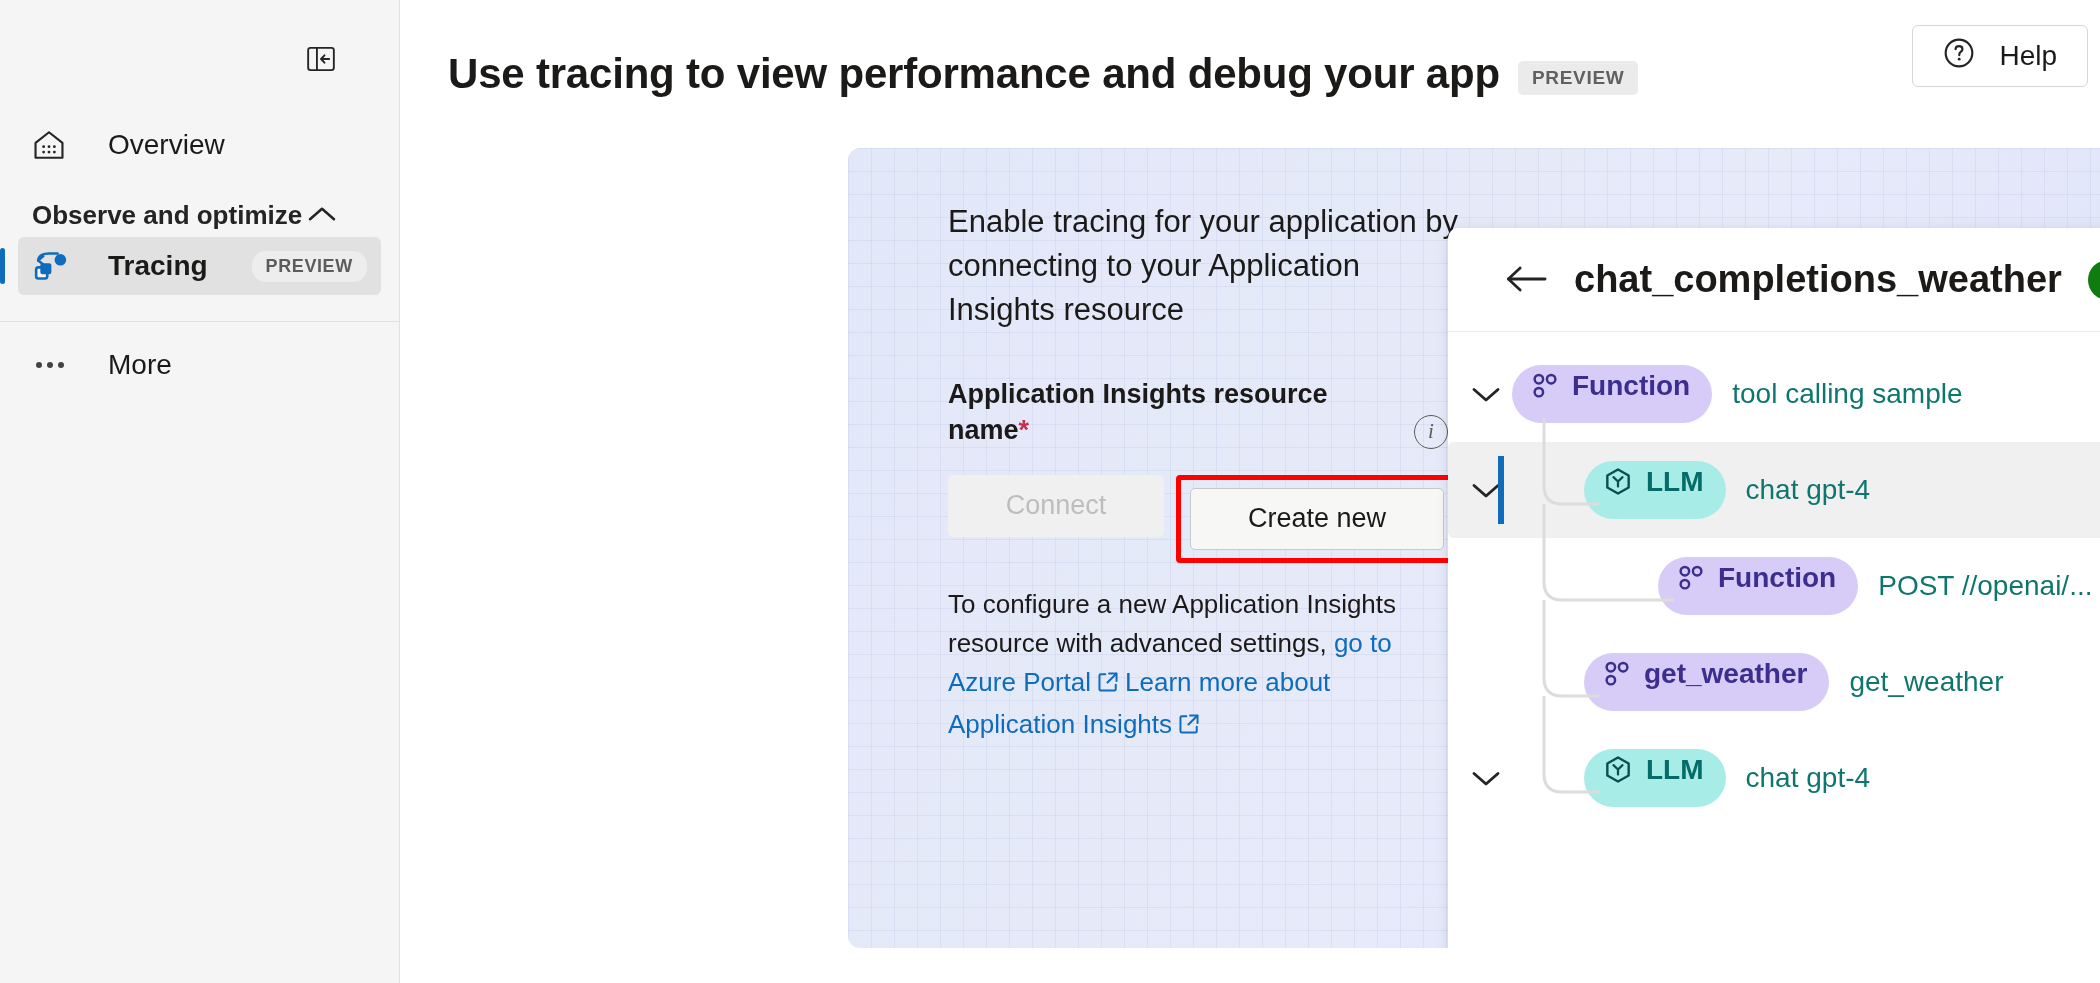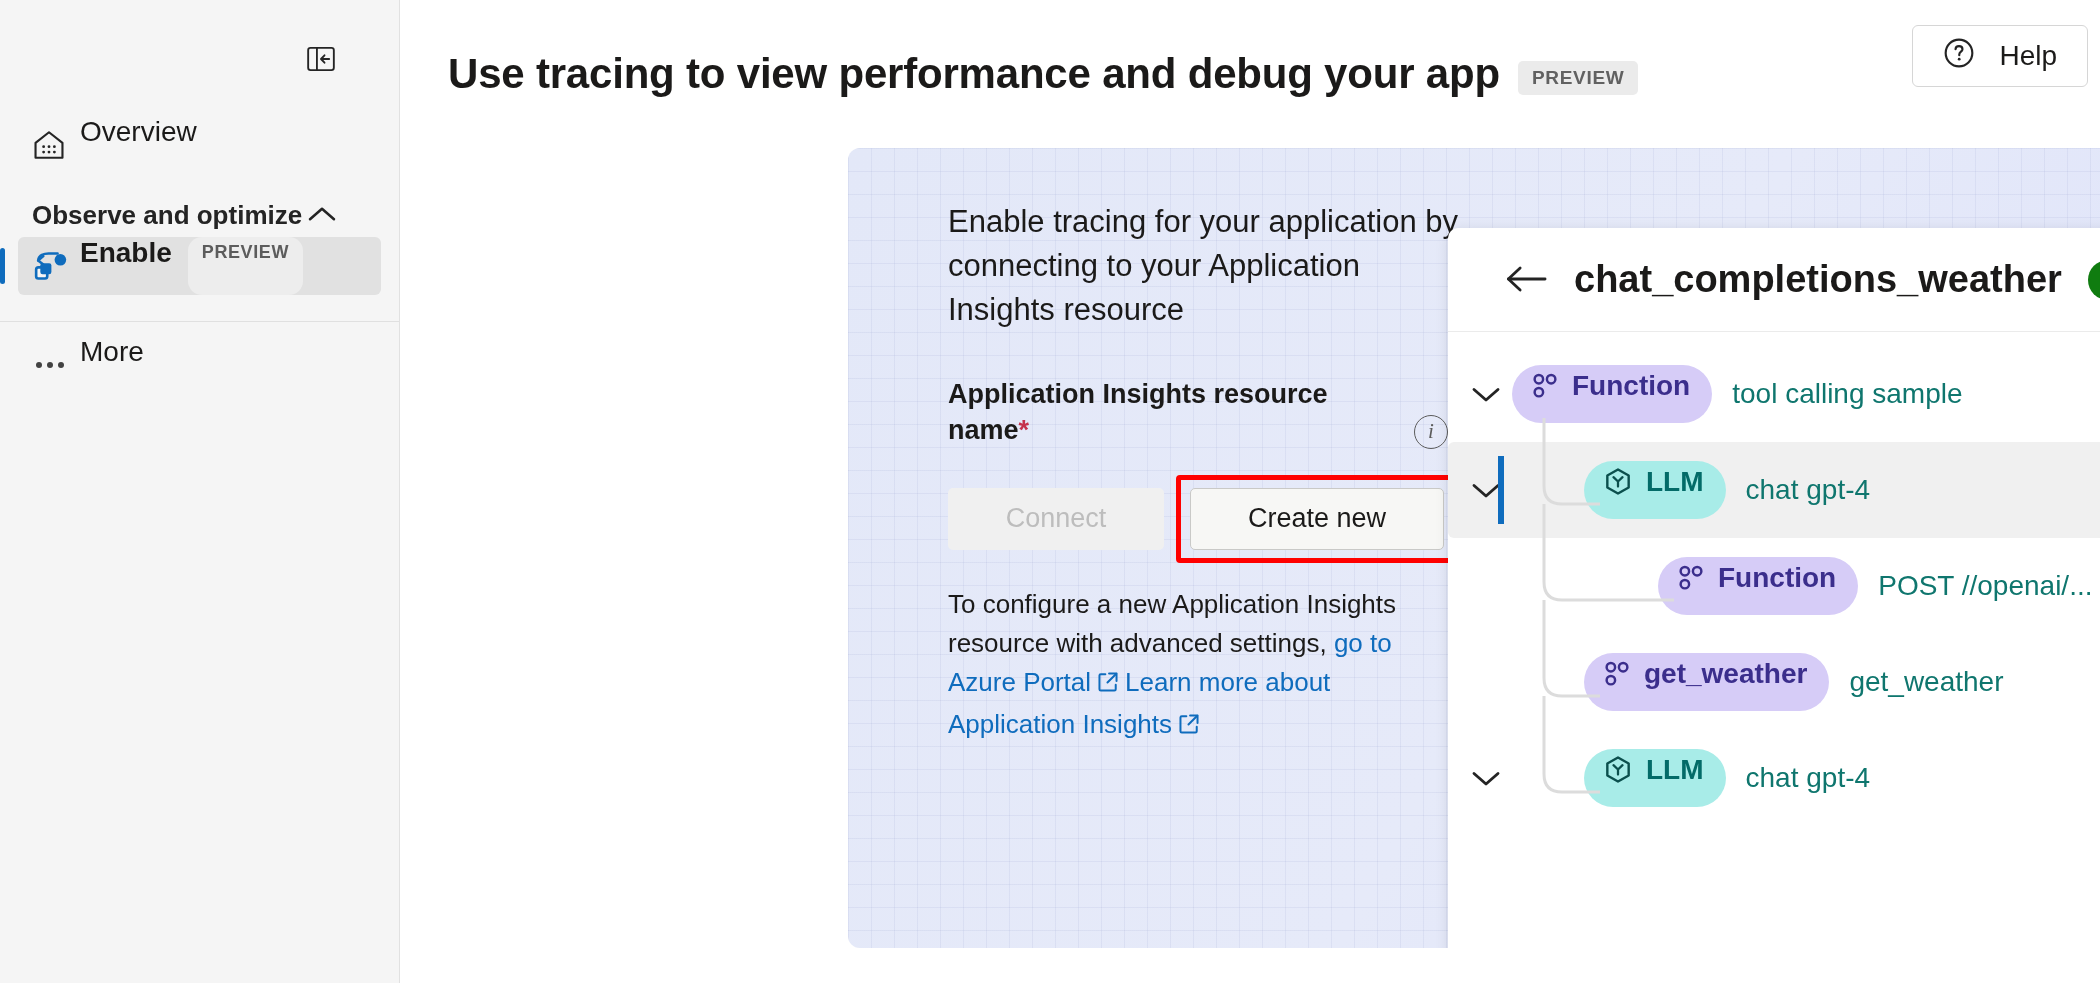--- a/index.html
+++ b/index.html
@@ -20,24 +20,24 @@
     flex: 0 0 400px;
   }
   .collapse-btn {
     position: absolute; top: 42px; left: 300px;
     width: 42px; height: 34px;
     display: flex; align-items: center; justify-content: center;
     border-radius: 4px; cursor: pointer;
   }
 
   .nav-item {
-    display: flex; 
+    display: flex; align-items: center;
     height: 58px; margin: 0 18px;
     padding: 0 14px; border-radius: 6px;
-    cursor: pointer; position: relative;
+    cursor: pointer; position: relative; gap: 28px;
   }
   .nav-item .nav-icon { width: 40px; display:flex; align-items:center; }
   .nav-item .nav-label {
     font-size: 28px; color: #1b1a19; font-weight: 400;
     margin-left: 8px; white-space: nowrap;
   }
   .nav-item.active { background: #e1e1e1; }
   .nav-item.active .nav-label { font-weight: 600; }
   .nav-item.active::before {
     content:""; position:absolute; left:-18px; top:11px;
@@ -142,21 +142,21 @@
     background:#fff; border:1px solid #8a8886;
     border-bottom: 2px solid #616161;
     border-radius: 5px;
     display:flex; align-items:center; justify-content:space-between;
     padding: 0 20px 0 22px; cursor:pointer;
   }
   .dropdown .dd-text {
     font-size:27px; color:#707070; white-space:nowrap;
     overflow:hidden; text-overflow:clip;
   }
-  .btn-row { display:flex; align-items:center; margin-top: 26px; }
+  .btn-row { display:flex; align-items:flex-start; margin-top: 26px; }
   .btn {
     height: 62px; border-radius:5px; font-size:27px;
     display:flex; align-items:center; justify-content:center;
     cursor:pointer; white-space:nowrap;
   }
   .btn-connect {
     width: 216px; background:#f0f0f0; color:#bdbdbd;
     border:1px solid transparent; cursor: default;
   }
   .create-wrap {
@@ -266,21 +266,21 @@
     <div class="nav-item active">
       <span class="nav-icon">
         <svg width="36" height="32" viewBox="0 0 26 23" fill="none">
           <path d="M4.5 7.5 C4.5 3.5 9 2.5 12 2.5 L18.5 2.5" stroke="#0f6cbd" stroke-width="1.8" fill="none" stroke-linecap="round"></path>
           <path d="M8.2 4.3 L4.4 7.6 L8.2 10.5" stroke="#0f6cbd" stroke-width="1.8" fill="none" stroke-linecap="round" stroke-linejoin="round"></path>
           <rect x="3" y="12.5" width="8" height="8" rx="1.6" stroke="#0f6cbd" stroke-width="1.9" fill="#f5f5f5"></rect>
           <rect x="6" y="9.5" width="8" height="8" rx="1.6" fill="#0f6cbd"></rect>
           <circle cx="20.5" cy="7" r="4.2" fill="#0f6cbd"></circle>
         </svg>
       </span>
-      <span class="nav-label">Enable</span>
+      <span class="nav-label">Tracing</span>
       <span class="preview-pill">PREVIEW</span>
     </div>
 
     <div class="sidebar-divider"></div>
 
     <div class="nav-item nav-more">
       <span class="nav-icon">
         <span class="dots-icon">
             <i></i>
             <i></i>

